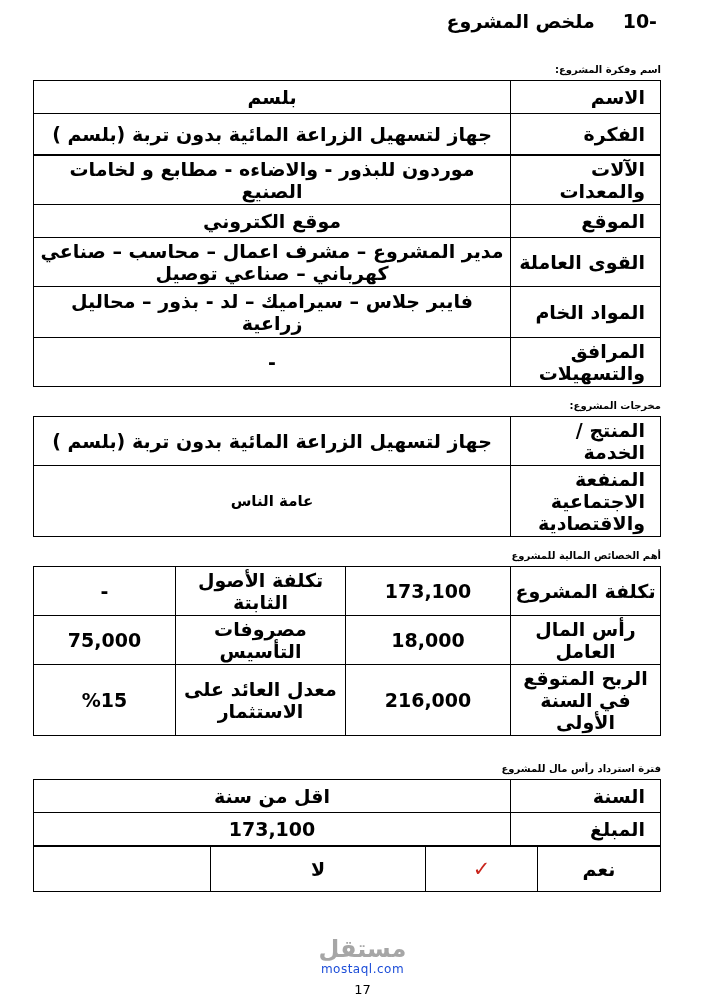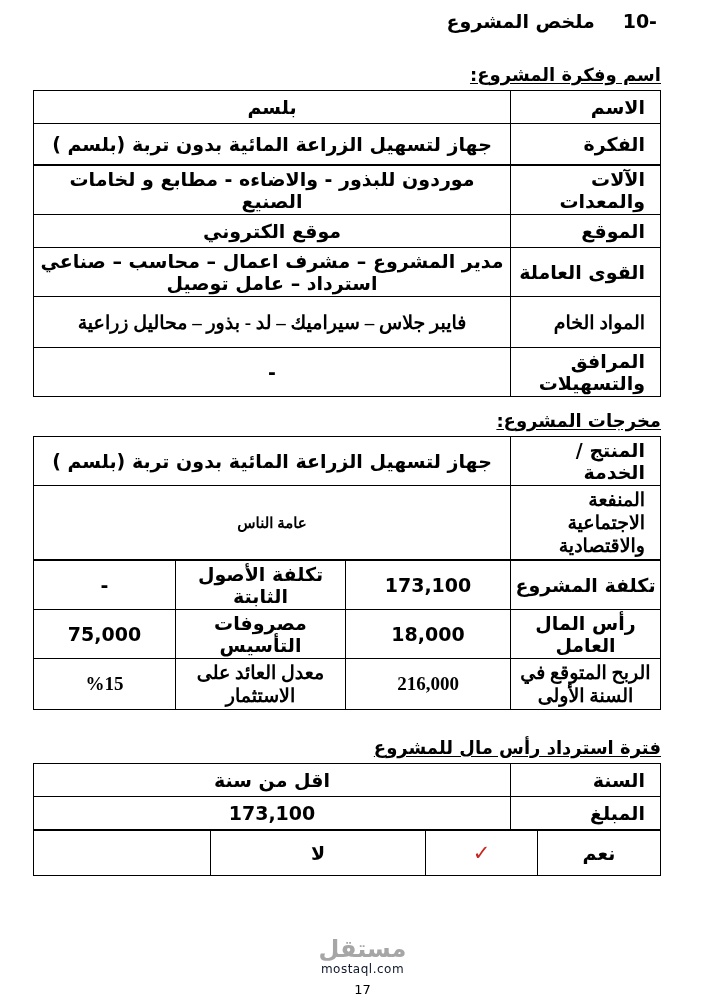--- a/index.html
+++ b/index.html
@@ -21,23 +21,22 @@
   .doc-title {
     display: flex;
     align-items: baseline;
     gap: 28px;
     font-size: 19px;
     font-weight: bold;
     padding-right: 4px;
     margin: 0;
   }
   .section-heading {
-    font-size: 18px;
-    font-weight: bold;
-    text-decoration: underline;
+    font-size: 10px;
+    font-weight: bold;
     text-underline-offset: 2px;
     margin: 0 0 5px 0;
   }
   .mtA { margin-top: 32px; }
   .mtB { margin-top: 29px; }
   .mtC { margin-top: 13px; }
   .mtD { margin-top: 27px; text-align: right; }
   table {
     width: 100%;
     border-collapse: collapse;
@@ -59,39 +58,39 @@
   }
   td.label-c {
     text-align: center;
     padding: 2px 4px;
   }
   tr.h26 > td { height: 26px; }
   tr.h28 > td { height: 28px; }
   tr.h30 > td { height: 30px; }
   tr.h36 > td { height: 36px; }
   tr.h40 > td { height: 40px; }
-  tr.h46 > td { height: 46px; font-family: Liberation Serif, serif; }
+  tr.h46 > td { height: 46px; }
   .check-cell { font-size: 21px; }
   .watermark {
     position: absolute;
     top: 936px;
     left: 50%;
     transform: translateX(-50%);
     text-align: center;
     direction: ltr;
   }
   .watermark-name {
     font-size: 24px;
     font-weight: bold;
     color: #a6a6a6;
     line-height: 1.1;
   }
   .watermark-domain {
     font-size: 12px;
-    color: #0f172a;
+    color: #1d4ed8;
     letter-spacing: 0.5px;
   }
   .page-number {
     position: absolute;
     bottom: 6px;
     left: 50%;
     transform: translateX(-50%);
     font-size: 13px;
     direction: ltr;
   }
@@ -133,21 +132,21 @@
         <tr class="h30">
       <td class="label">الآلات والمعدات</td>
       <td>موردون للبذور - والاضاءه - مطابع و لخامات الصنيع</td>
     </tr>
     <tr class="h28">
       <td class="label">الموقع</td>
       <td>موقع الكتروني</td>
     </tr>
     <tr class="h36">
       <td class="label">القوى العاملة</td>
-      <td>مدير المشروع – مشرف اعمال – محاسب – صناعي استرداد – عامل توصيل</td>
+      <td>مدير المشروع – مشرف اعمال – محاسب – صناعي كهرباني – صناعي توصيل</td>
     </tr>
     <tr class="h46">
       <td class="label">المواد الخام</td>
       <td>فايبر جلاس – سيراميك – لد - بذور – محاليل زراعية</td>
     </tr>
     <tr class="h26">
       <td class="label">المرافق والتسهيلات</td>
       <td>-</td>
     </tr>
   </tbody>
@@ -164,20 +163,21 @@
       <td class="label">المنتج / الخدمة</td>
       <td>جهاز لتسهيل الزراعة المائية بدون تربة (بلسم )</td>
     </tr>
     <tr class="h46">
       <td class="label">المنفعة الاجتماعية والاقتصادية</td>
       <td style="font-size:15px">عامة الناس</td>
     </tr>
   </tbody>
     </table>
 
+  <h2 class="section-heading mtC">أهم الخصائص المالية للمشروع</h2>
   <table>
     <colgroup>
         <col style="width:150px">
         <col style="width:165px">
         <col style="width:170px">
         <col>
       </colgroup>
     <tbody>
         <tr class="h30">
       <td class="label-c">تكلفة المشروع</td>

